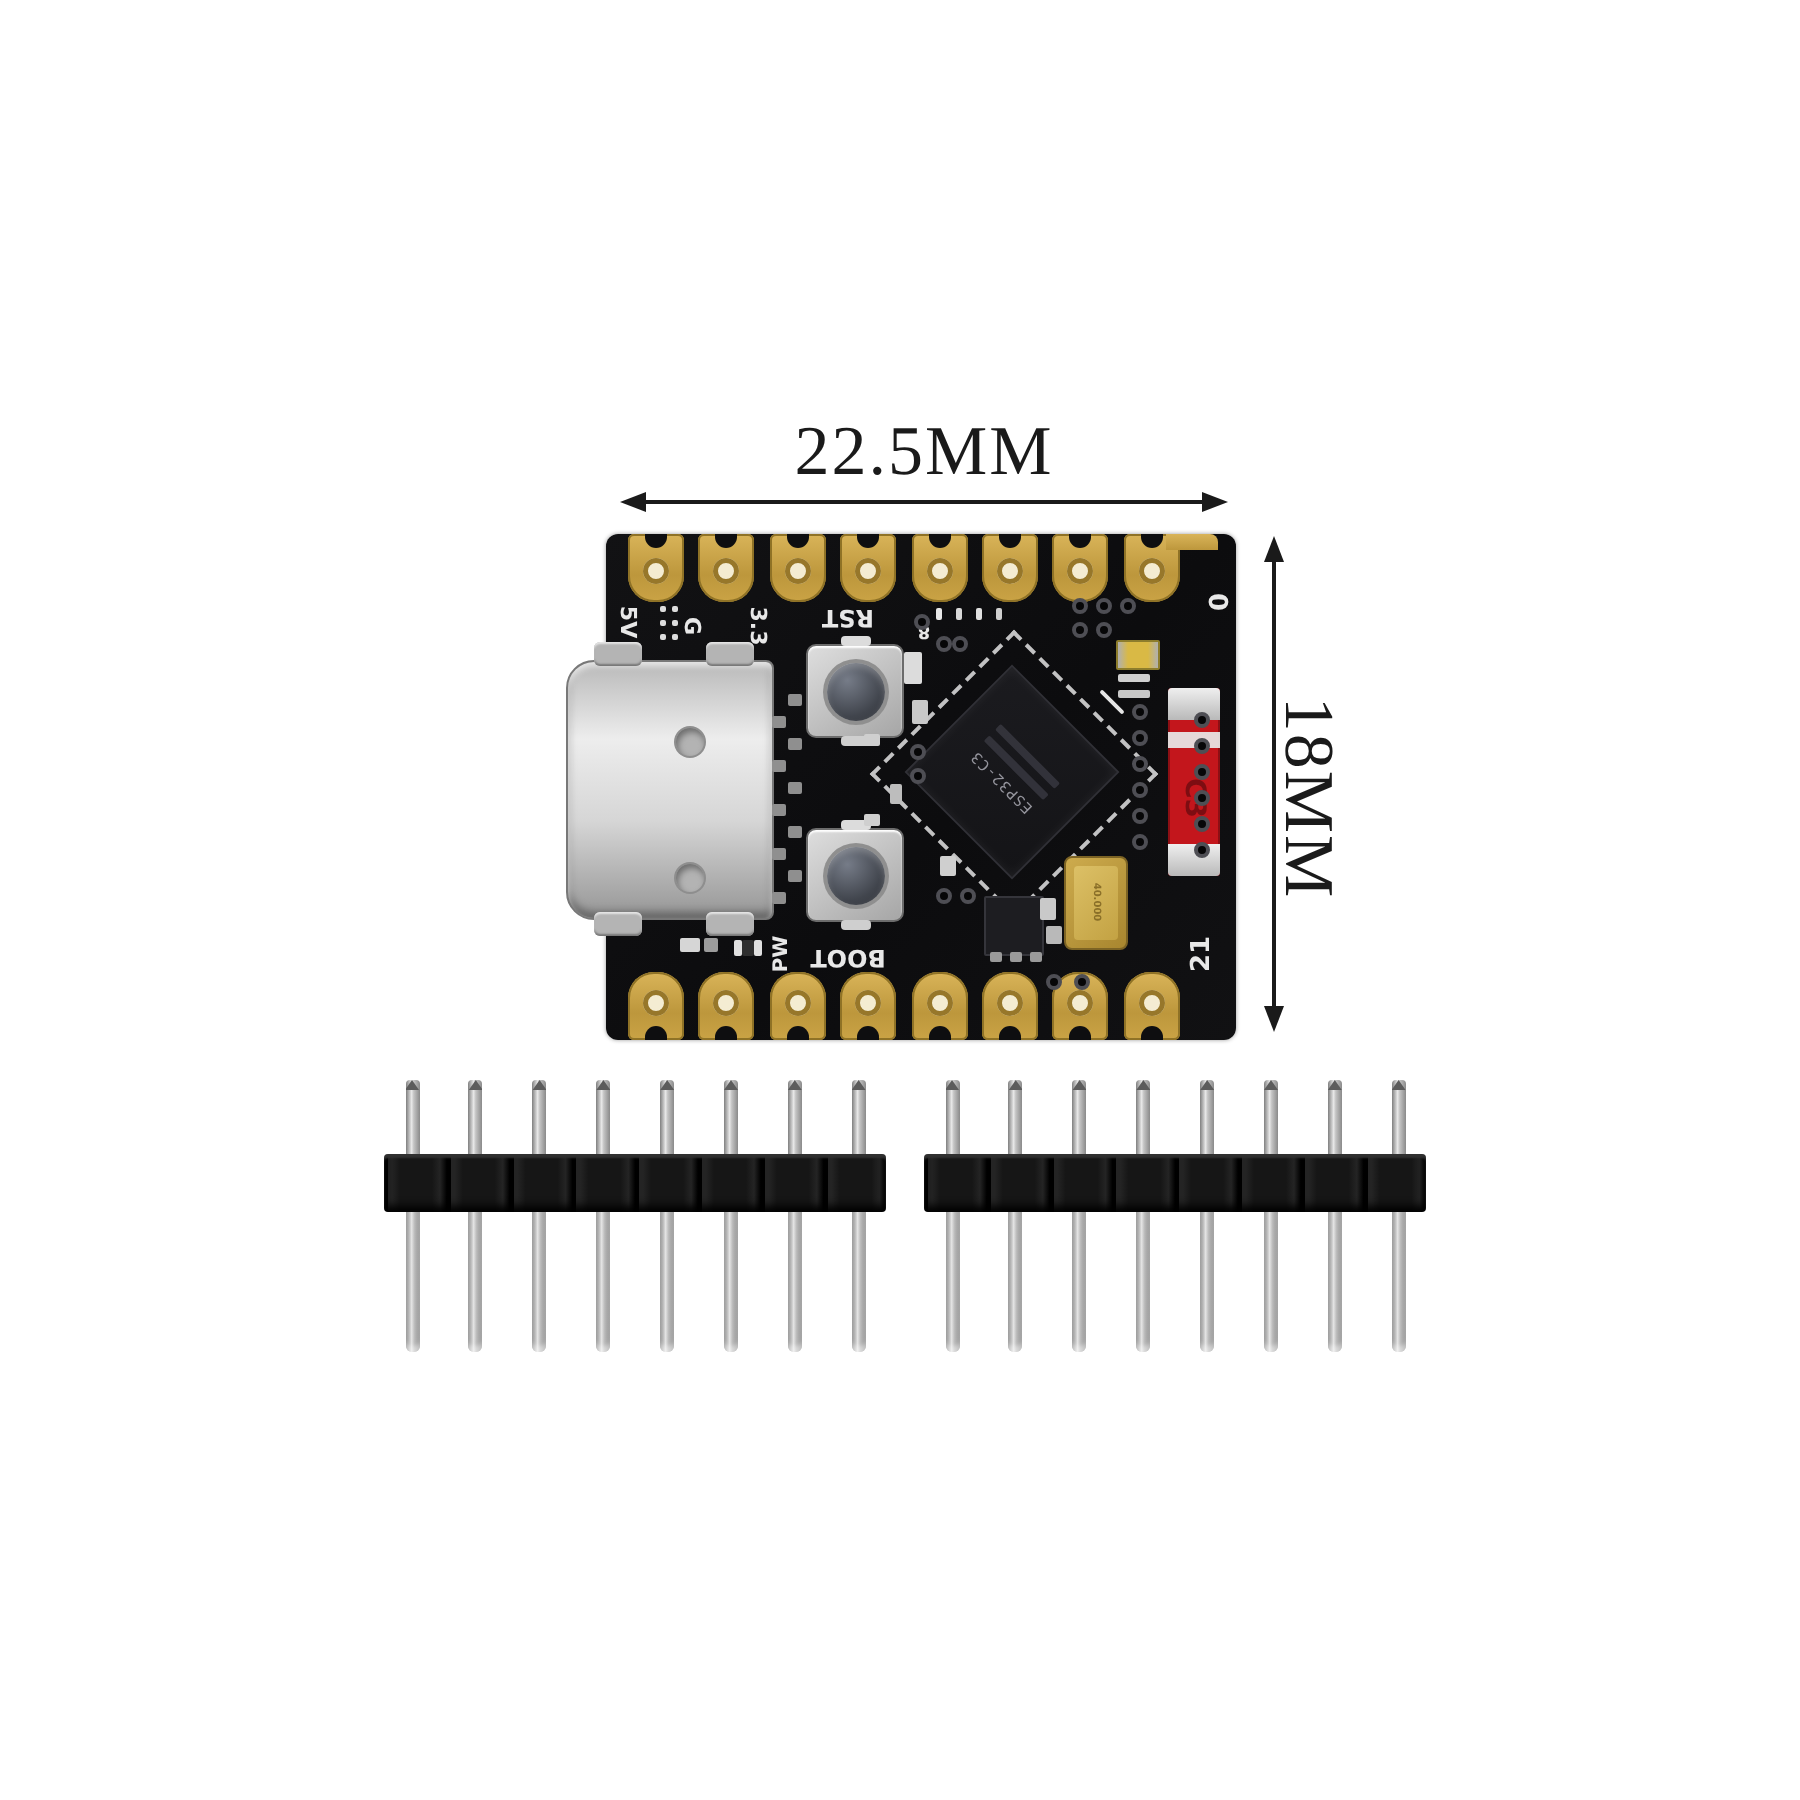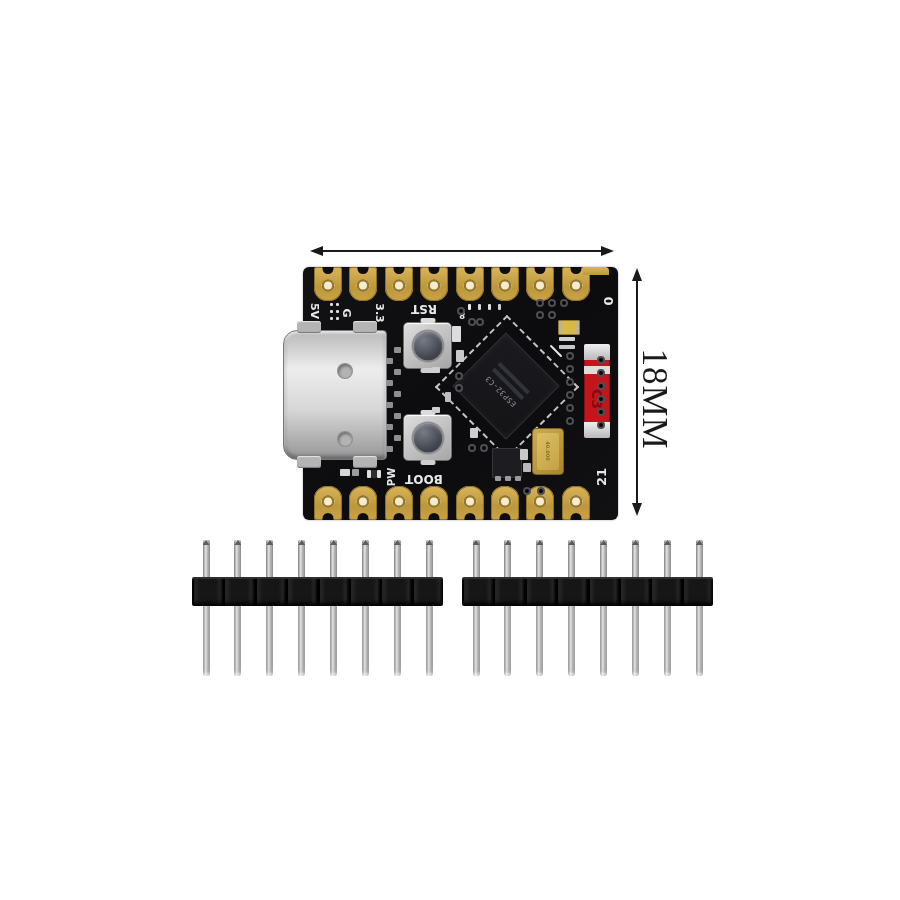--- a/index.html
+++ b/index.html
@@ -89,20 +89,21 @@
        background:#5c5c5c;clip-path:polygon(50% 0,100% 100%,0 100%);}
   .leg{position:absolute;top:66px;width:7px;height:70px;border-radius:0 0 3px 3px;
        background:linear-gradient(90deg,#848484,#e4e4e4 40%,#bdbdbd 60%,#8d8d8d);
        box-shadow:inset 0 -3px 2px rgba(255,255,255,.45);}
 </style>
 </head>
 <body>
 
 <div class="stage">
 
+  <div class="dim-label" style="left:312px;top:206px;width:300px;">22.5MM</div>
   <div>
     <div class="dim-line" style="left:320px;top:250px;width:282px;height:2px;"></div>
     <div class="ah" style="left:310px;top:246px;border-width:5px 13px 5px 0;border-color:transparent #1a1a1a transparent transparent;"></div>
     <div class="ah" style="left:601px;top:246px;border-width:5px 0 5px 13px;border-color:transparent transparent transparent #1a1a1a;"></div>
   </div>
 
   <div>
     <div class="dim-line" style="left:636px;top:280px;width:2px;height:224px;"></div>
     <div class="ah" style="left:632px;top:268px;border-width:0 5px 13px 5px;border-color:transparent transparent #1a1a1a transparent;"></div>
     <div class="ah" style="left:632px;top:503px;border-width:13px 5px 0 5px;border-color:#1a1a1a transparent transparent transparent;"></div>

